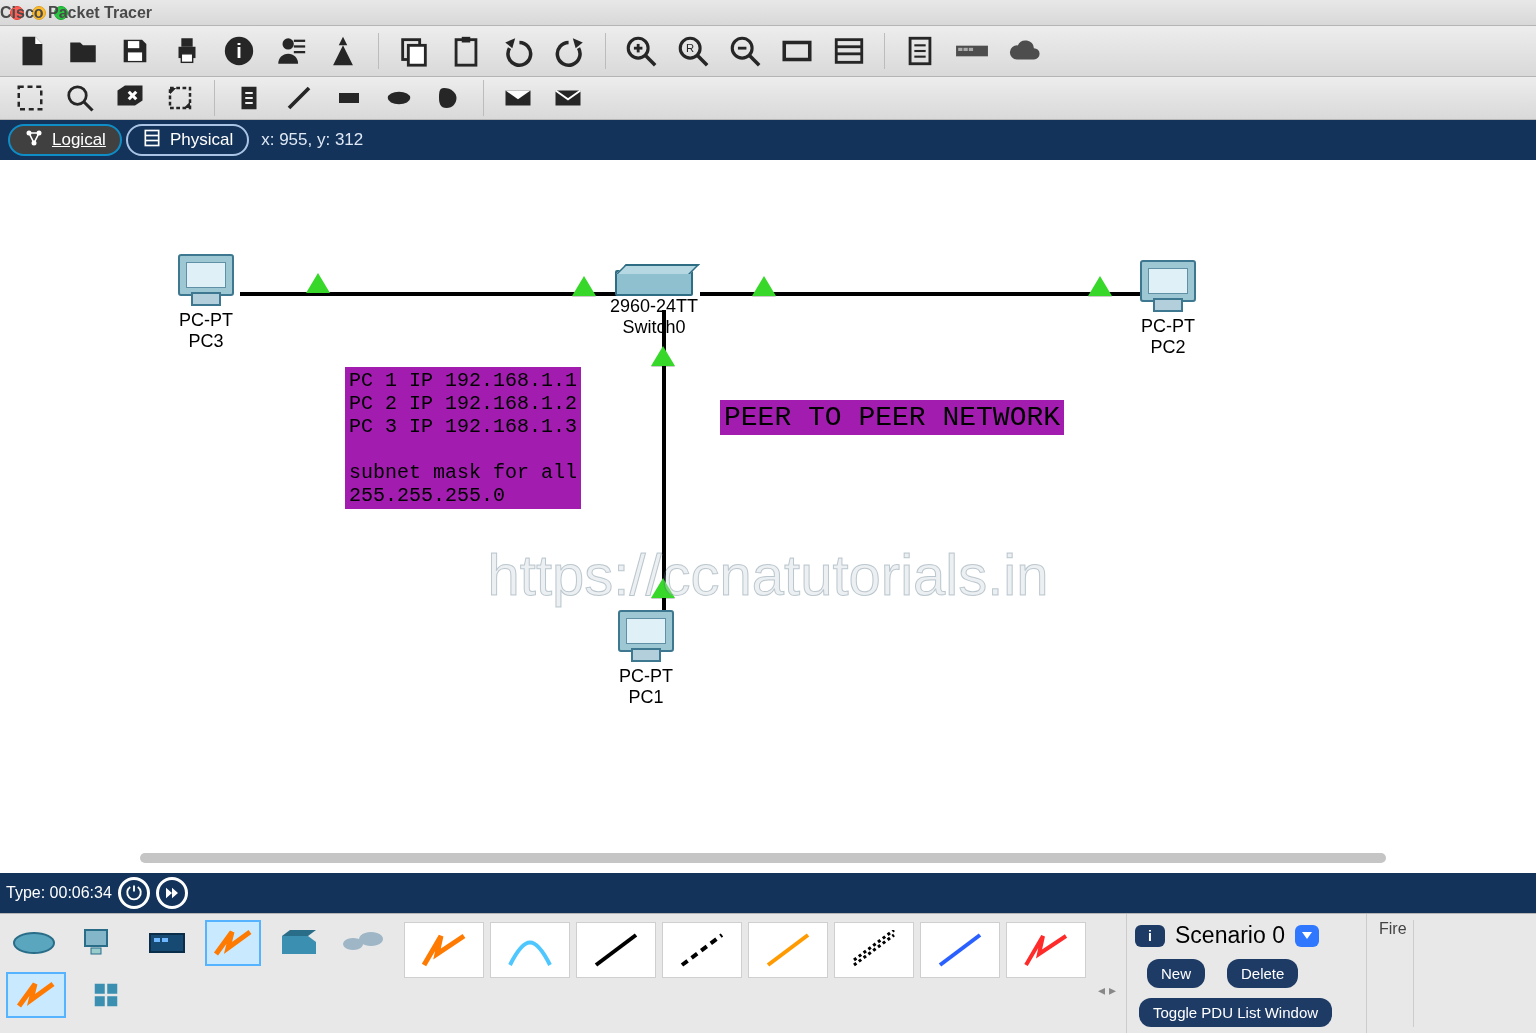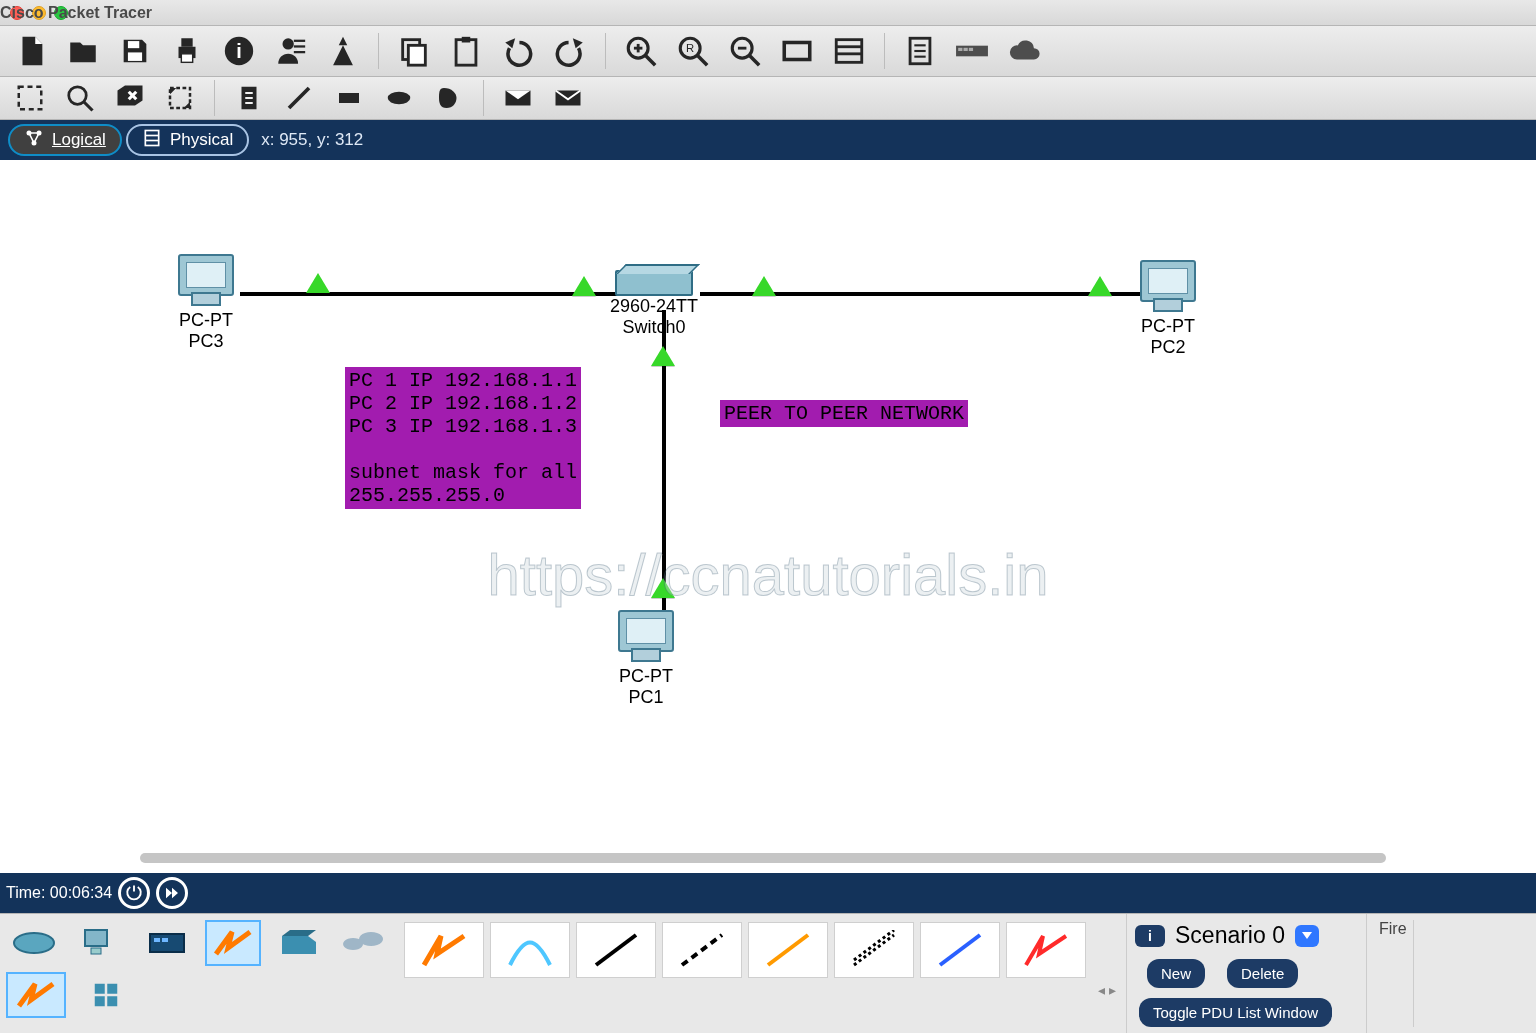--- a/index.html
+++ b/index.html
@@ -442,29 +442,29 @@
       <span>PC1</span>
     </div>
   </div>
 
   <div class="note" style="left:345px; top:207px;">PC 1 IP 192.168.1.1
 PC 2 IP 192.168.1.2
 PC 3 IP 192.168.1.3
 
 subnet mask for all
 255.255.255.0</div>
-  <div class="note" style="left:720px; top:240px; font-size:20px;text-align:center;">PEER TO PEER NETWORK</div>
+  <div class="note" style="left:720px; top:240px; font-size:28px;text-align:center;">PEER TO PEER NETWORK</div>
 
   <div class="watermark">https://ccnatutorials.in</div>
 
   <div class="hscroll"></div>
 </div>
 
 <div class="timebar">
-  <span class="lbl">Time: 00:06:34</span>
+  <span class="lbl">Type: 00:06:34</span>
   <div class="circ">
       <svg viewBox="0 0 24 24">
         <path fill="none" stroke="#fff" stroke-width="2.5" d="M7 4a9 9 0 1 0 10 0"></path>
         <line x1="12" y1="2" x2="12" y2="10" stroke="#fff" stroke-width="2.5"></line>
       </svg>
     </div>
   <div class="circ">
       <svg viewBox="0 0 24 24">
         <path fill="#fff" d="M4 5l8 7-8 7zM12 5l8 7-8 7z"></path>
       </svg>

